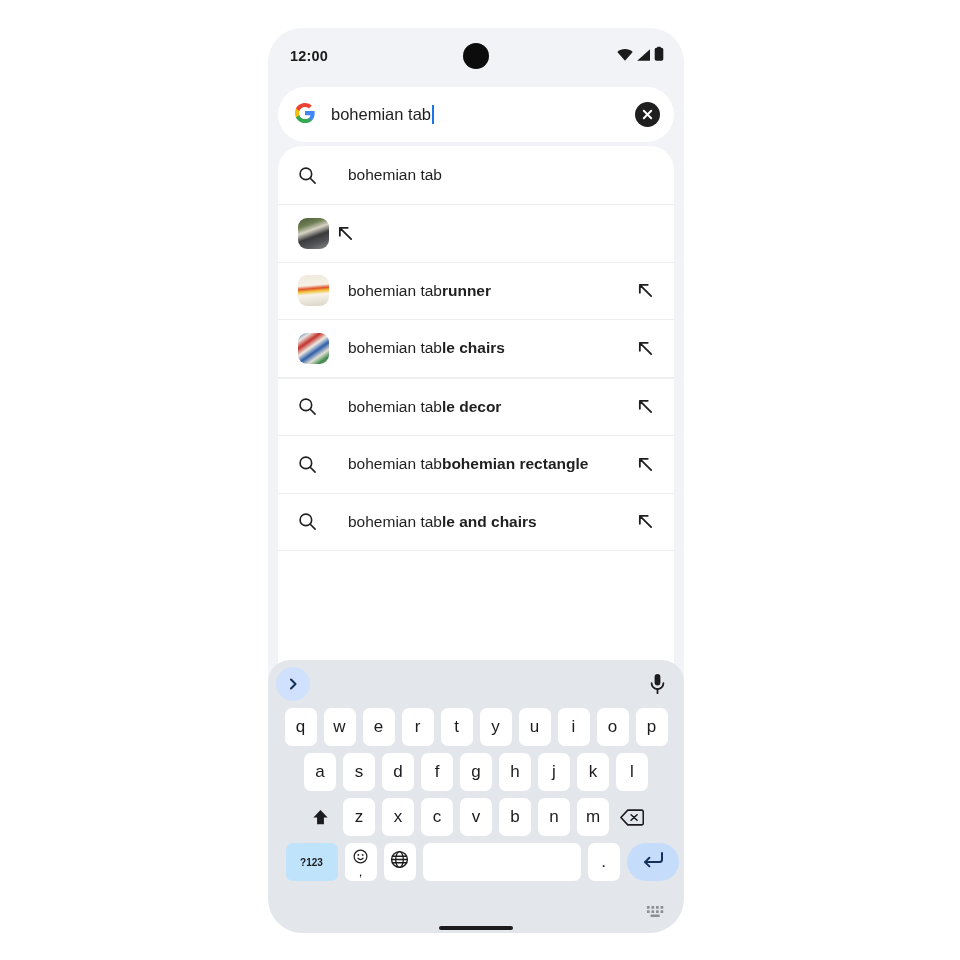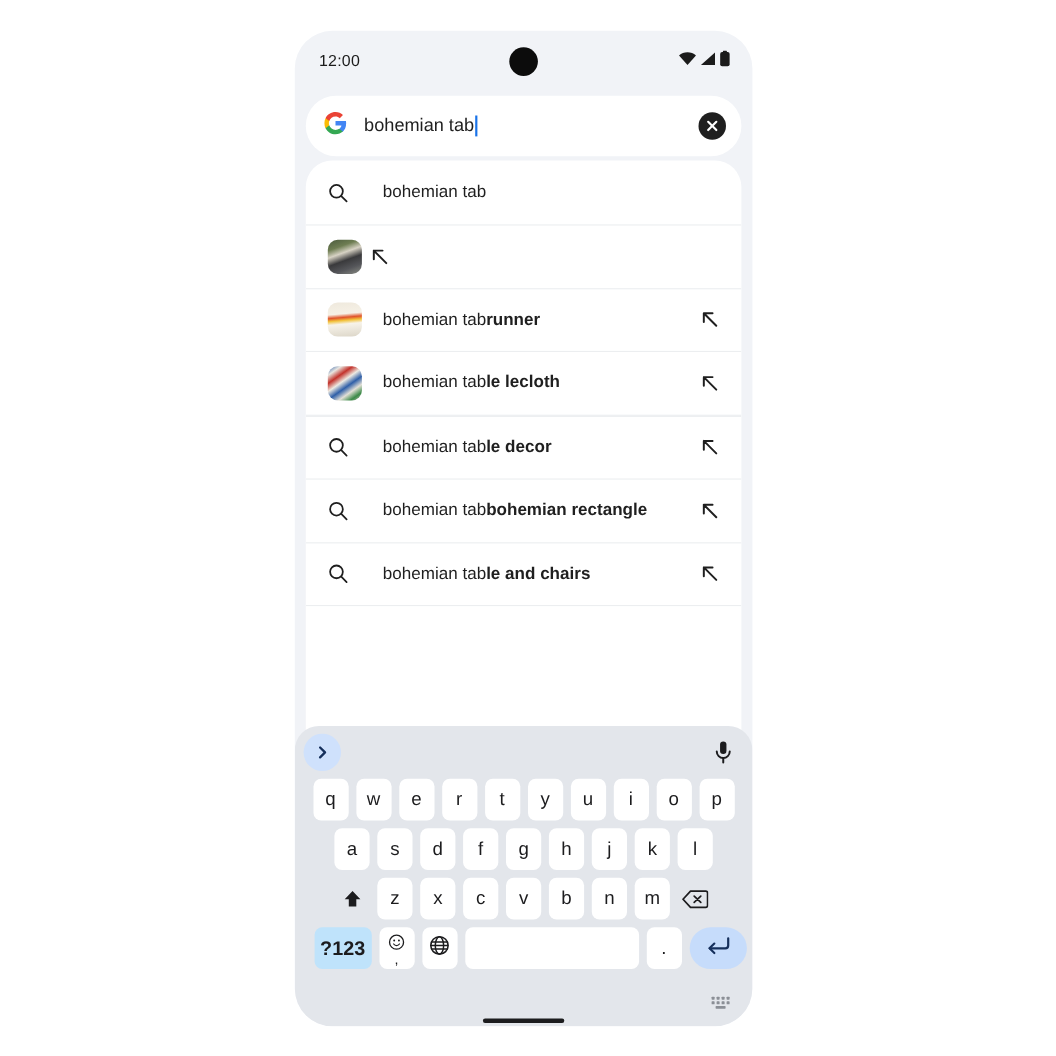--- a/index.html
+++ b/index.html
@@ -30,21 +30,21 @@
     position: relative;
     height: 56px;
     width: 100%;
   }
   #status-time {
     position: absolute;
     left: 22px;
     top: 50%;
     transform: translateY(-50%);
     font-size: 14.5px;
-    font-weight: normal;
+    font-weight: bold;
     color: #1b1b1b;
     letter-spacing: 0.2px;
   }
   #camera-punch {
     position: absolute;
     left: 50%;
     top: 50%;
     transform: translate(-50%, -50%);
     width: 26px;
     height: 26px;
@@ -222,21 +222,21 @@
     color: #1c1c1e;
     cursor: pointer;
     flex: 0 0 auto;
     position: relative;
   }
   .key.fn { background: transparent; }
   .key.wide-sp { width: 158px; }
   .key.sym {
     background: #bfe3fb;
     width: 52px;
-    font-size: 18px;
+    font-size: 10px;
     font-weight: bold;
     margin-left: 12px;
   }
   .key.enter {
     background: #c6dcfb;
     width: 52px;
     border-radius: 19px;
   }
   .key.emoji { flex-direction: column; gap: 0px; }
   .key.emoji .comma { font-size: 13px; line-height: 6px; }
@@ -341,21 +341,21 @@
           <svg width="17" height="17" viewBox="0 0 18 18">
             <path d="M3 3 H11.4 M3 3 V11.4 M3 3 L15 15" stroke="#1f1f1f" stroke-width="1.9" fill="none" stroke-linecap="round" stroke-linejoin="round"></path>
           </svg>
         </div>
       </div>
       <div class="sugg-divider"></div>
       <div class="sugg-row">
         <div class="sugg-lead">
           <div class="thumb" style="background: linear-gradient(145deg, rgb(47, 95, 168) 0%, rgb(232, 230, 224) 16%, rgb(195, 51, 44) 30%, rgb(237, 234, 226) 44%, rgb(47, 95, 168) 58%, rgb(226, 223, 214) 72%, rgb(60, 138, 72) 86%, rgb(199, 195, 184) 100%);"></div>
         </div>
-        <div class="sugg-label"><span>bohemian tab</span><b>le lecloth</b></div>
+        <div class="sugg-label"><span>bohemian tab</span><b>le chairs</b></div>
         <div class="sugg-arrow">
           <svg width="17" height="17" viewBox="0 0 18 18">
             <path d="M3 3 H11.4 M3 3 V11.4 M3 3 L15 15" stroke="#1f1f1f" stroke-width="1.9" fill="none" stroke-linecap="round" stroke-linejoin="round"></path>
           </svg>
         </div>
       </div>
       <div class="sugg-divider"></div>
       <div class="sugg-divider"></div>
       <div class="sugg-row">
         <div class="sugg-lead">

